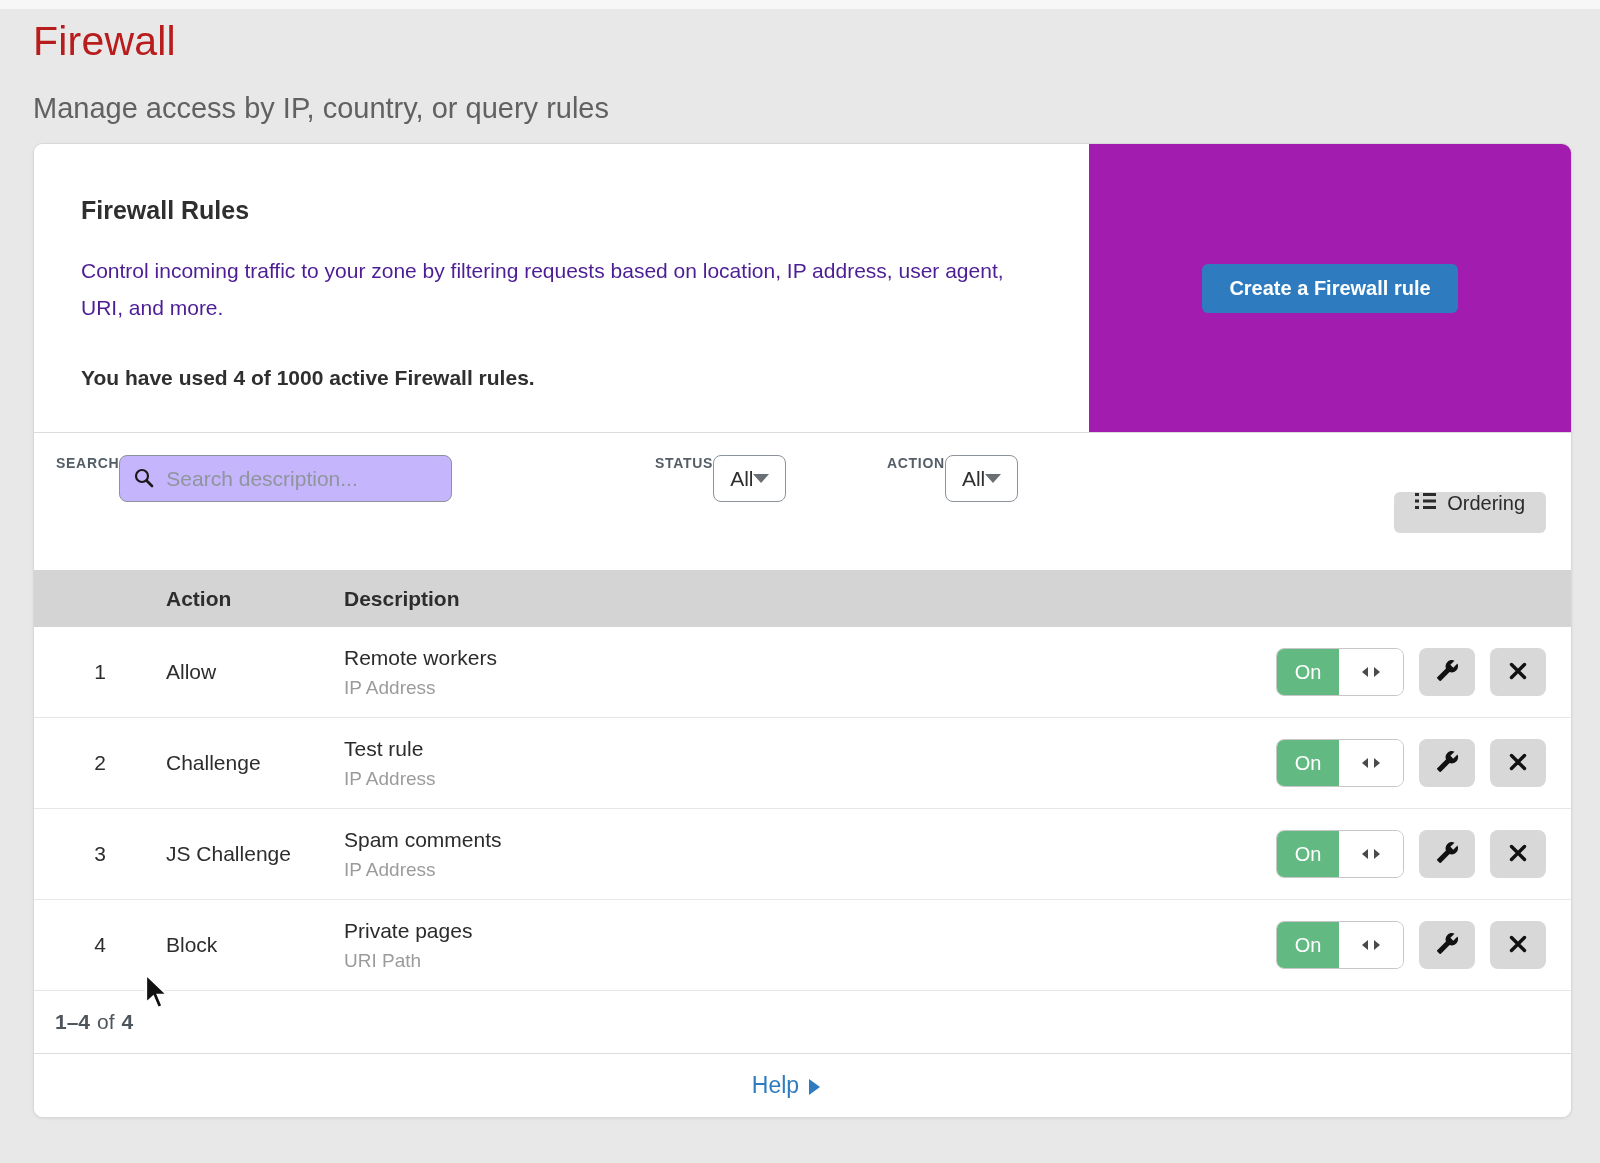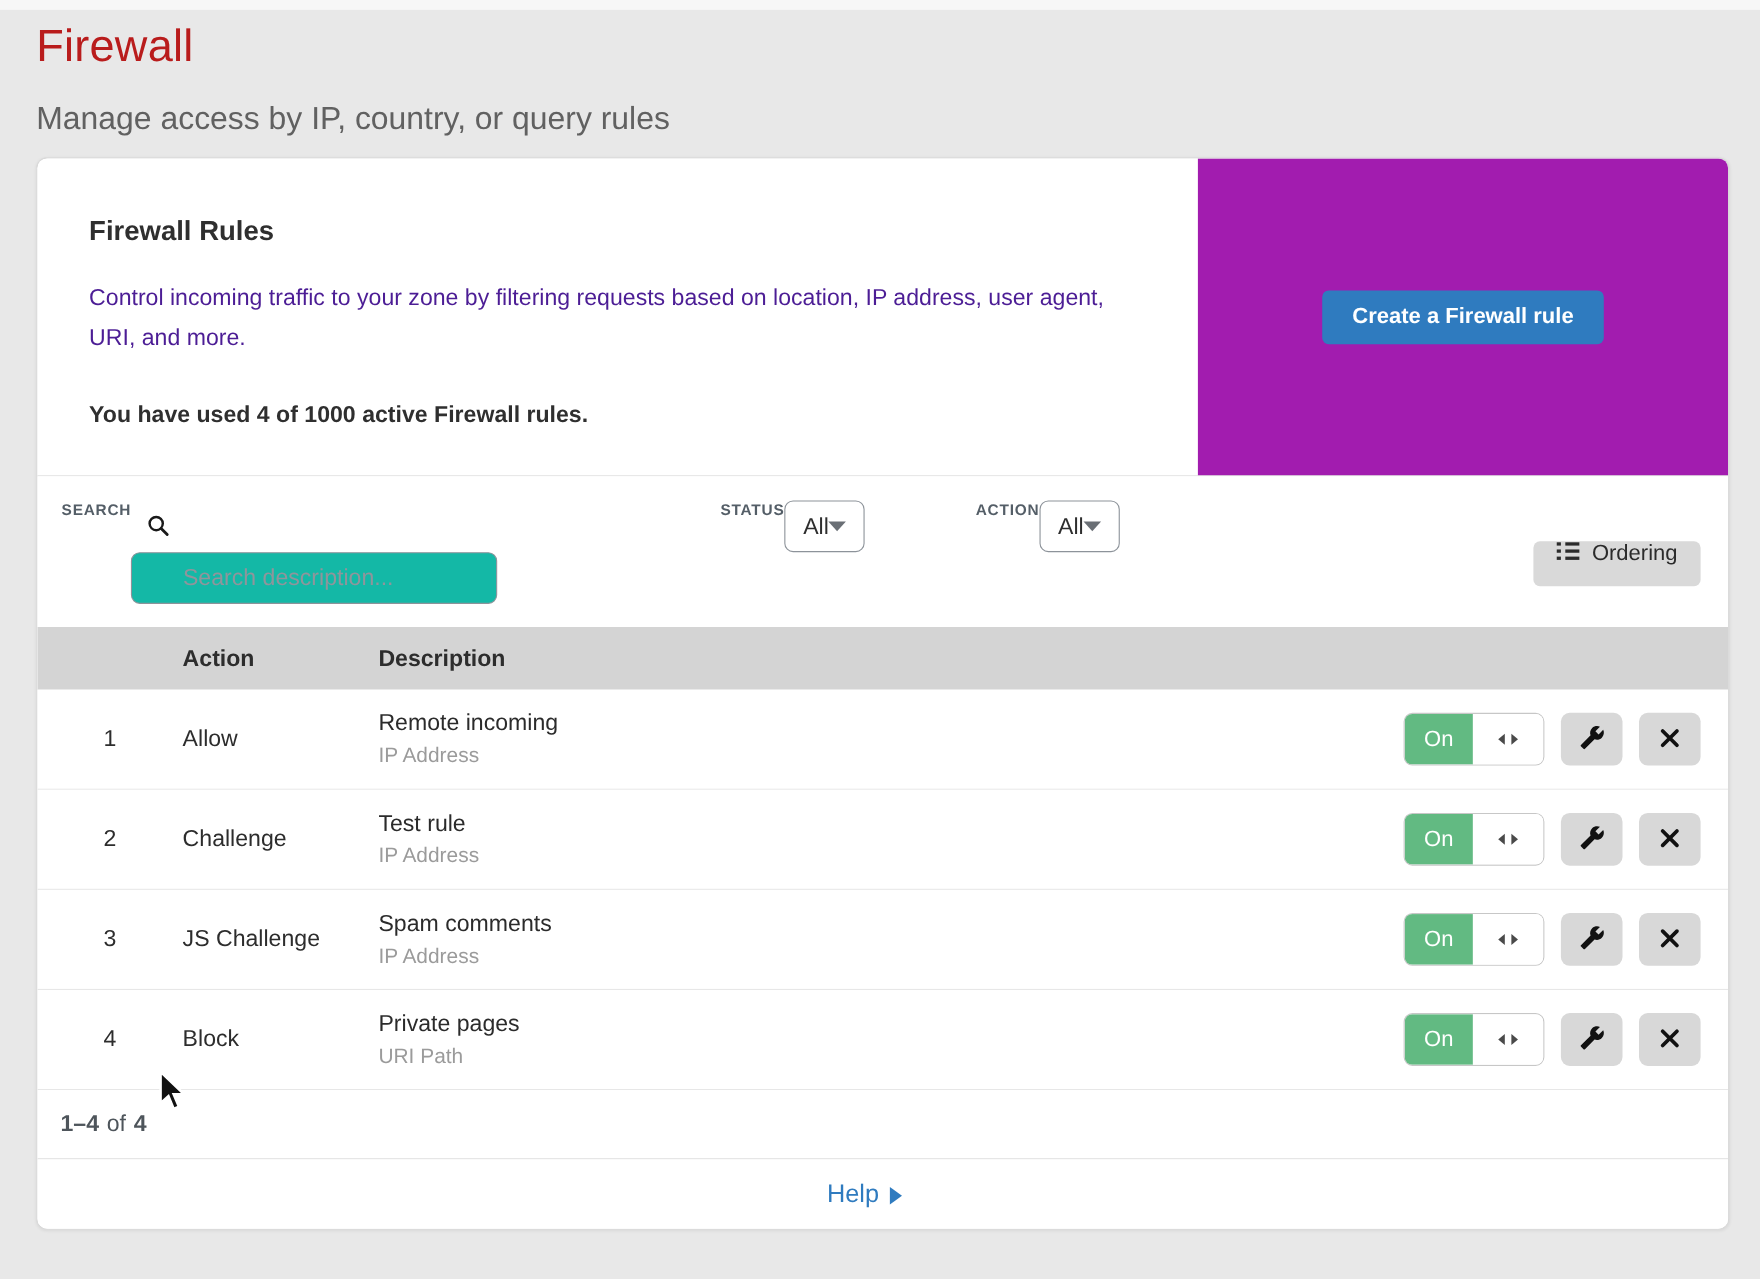--- a/index.html
+++ b/index.html
@@ -48,21 +48,21 @@
   }
 
   
   .filters { height: 137px; flex: none; display: flex; align-items: flex-start; padding: 22px 25px 0 20px; background: #fff; }
   .filter-group { display: flex; flex-direction: row; }
   .filter-label { font-size: 14px; font-weight: bold; color: #545e67; letter-spacing: .7px; margin: 0 0 10px 2px; }
   .search-group { width: 587px; margin-right: 12px; }
   .search-wrap { position: relative; }
   .search-input {
     width: 100%; height: 47px; border: 1px solid #8d939a; border-radius: 8px;
-    font-family: inherit; font-size: 21px; color: #333; padding: 0 14px 0 46px; outline: none; background: #14b8a6; margin-top: 47px;
+    font-family: inherit; font-size: 21px; color: #333; padding: 0 14px 0 46px; outline: none; background: #c4b5fd;
   }
   .search-input::placeholder { color: #8f959b; }
   .search-icon { position: absolute; left: 14px; top: 12px; pointer-events: none; }
   .select-box {
     height: 47px; border: 1px solid #8d939a; border-radius: 8px; background: #fff;
     display: flex; align-items: center; justify-content: space-between;
     font-size: 21px; color: #2e2e2e; padding: 0 16px; cursor: pointer;
   }
   .status-group { width: 218px; margin-right: 14px; }
   .action-group { width: 216px; }
@@ -186,21 +186,21 @@
   <div class="table-header">
     <div class="col-priority"></div>
     <div class="col-action">Action</div>
     <div class="col-desc">Description</div>
   </div>
 
   <div class="rule-row">
     <div class="cell-priority">1</div>
     <div class="cell-action">Allow</div>
     <div class="cell-desc">
-      <div class="desc-title">Remote incoming</div>
+      <div class="desc-title">Remote workers</div>
       <div class="desc-sub">IP Address</div>
     </div>
     <div class="cell-controls">
       <div class="toggle">
         <span class="toggle-on">On</span>
         <span class="toggle-off">
           <svg width="20" height="12" viewBox="0 0 20 12">
               <polygon points="7,1 7,11 1,6" fill="#4a4a4a"></polygon>
               <polygon points="13,1 13,11 19,6" fill="#4a4a4a"></polygon>
             </svg>

